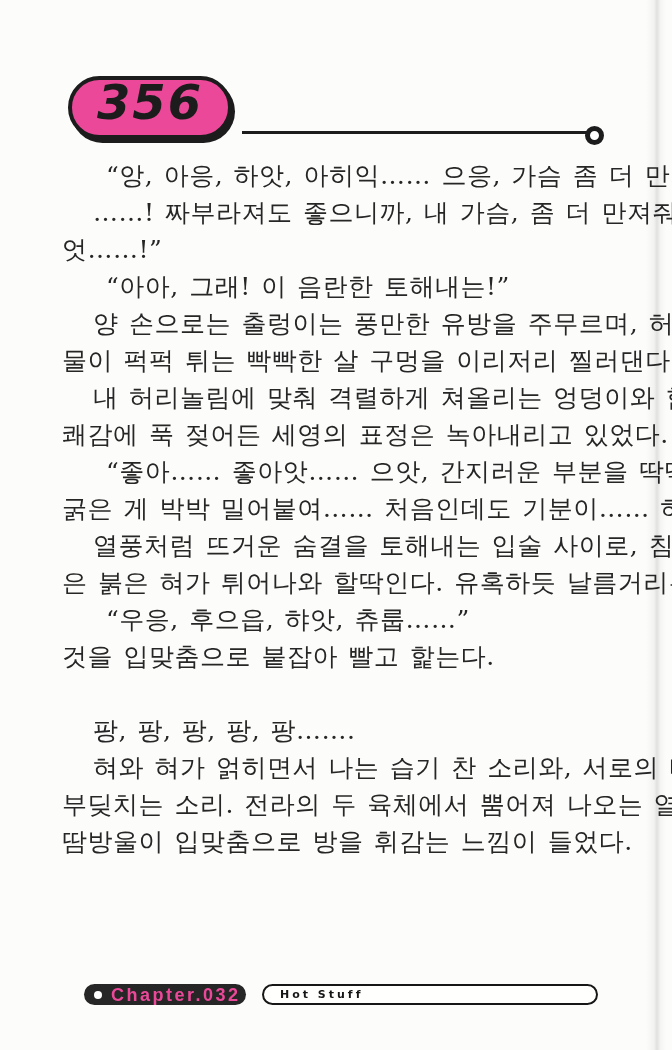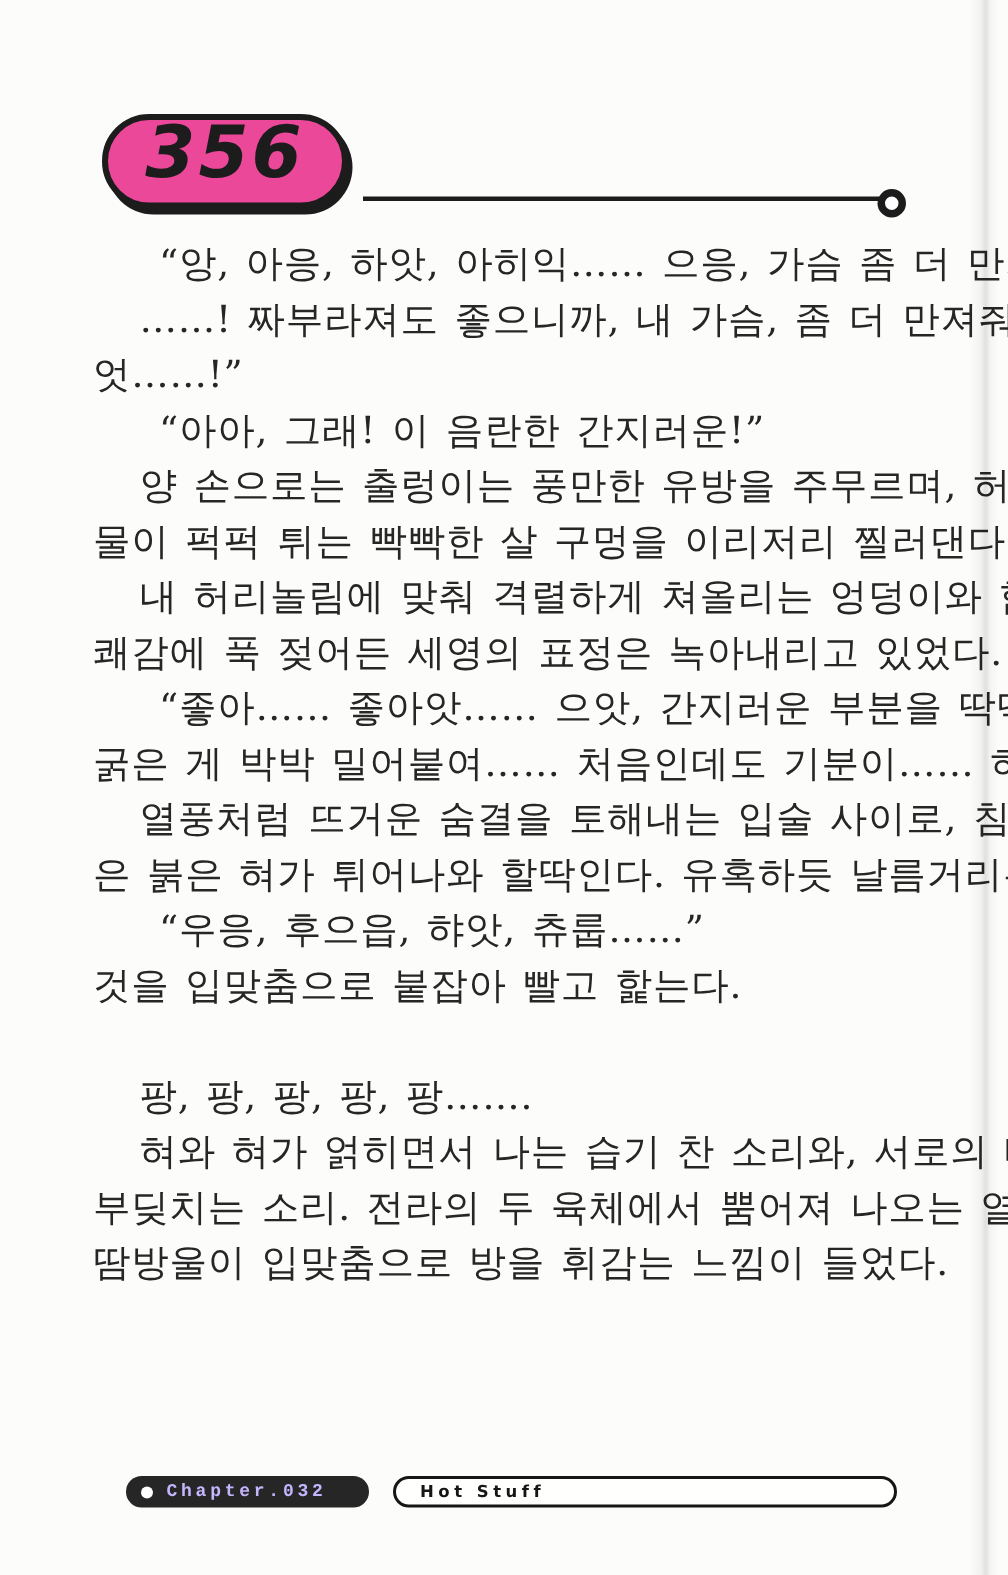--- a/index.html
+++ b/index.html
@@ -77,23 +77,23 @@
     background: var(--badge, #262626);
     border-radius: 11px;
     display: flex; align-items: center;
     padding: 0 10px; gap: 9px;
   }
   .chapter-dot {
     width: 8px; height: 8px; border-radius: 50%;
     background: #ffffff; flex: 0 0 auto;
   }
   .chapter-label {
-    color: #c4b5fd;
-    font-family: Liberation Mono, monospace;
-    font-size: 12px; font-weight: bold;
+    color: #ec4899;
+    font-family: Liberation Sans, sans-serif;
+    font-size: 18px; font-weight: bold;
     letter-spacing: 2.5px; line-height: 1;
     transform: translateY(-0.5px);
   }
   .title-pill {
     position: absolute; left: 262px; top: 984px;
     width: 336px; height: 21px; box-sizing: border-box;
     background: #fffffe;
     border: 2px solid #161616;
     border-radius: 11px;
     display: flex; align-items: center;
@@ -114,21 +114,21 @@
   <div class="page-badge">
     <span class="page-number">356</span>
   </div>
   <div class="header-rule"></div>
   <div class="header-ring"></div>
 
   <main class="body-text" id="lines">
       <div class="line ind-2">“앙, 아응, 하앗, 아히익…… 으응, 가슴 좀 더 만져</div>
       <div class="line ind-1">……! 짜부라져도 좋으니까, 내 가슴, 좀 더 만져줘</div>
       <div class="line ind-0">엇……!”</div>
-      <div class="line ind-2">“아아, 그래! 이 음란한 간지러운!”</div>
+      <div class="line ind-2">“아아, 그래! 이 음란한 토해내는!”</div>
       <div class="line ind-1">양 손으로는 출렁이는 풍만한 유방을 주무르며, 허리로는</div>
       <div class="line ind-0">물이 퍽퍽 튀는 빡빡한 살 구멍을 이리저리 찔러댄다.</div>
       <div class="line ind-1">내 허리놀림에 맞춰 격렬하게 쳐올리는 엉덩이와 함께,</div>
       <div class="line ind-0">쾌감에 푹 젖어든 세영의 표정은 녹아내리고 있었다.</div>
       <div class="line ind-2">“좋아…… 좋아앗…… 으앗, 간지러운 부분을 딱딱하고</div>
       <div class="line ind-0">굵은 게 박박 밀어붙여…… 처음인데도 기분이…… 하앙,</div>
       <div class="line ind-1">열풍처럼 뜨거운 숨결을 토해내는 입술 사이로, 침에 젖</div>
       <div class="line ind-0">은 붉은 혀가 튀어나와 할딱인다. 유혹하듯 날름거리는 그</div>
       <div class="line ind-2">“우응, 후으읍, 햐앗, 츄룹……”</div>
       <div class="line ind-0">것을 입맞춤으로 붙잡아 빨고 핥는다.</div>

